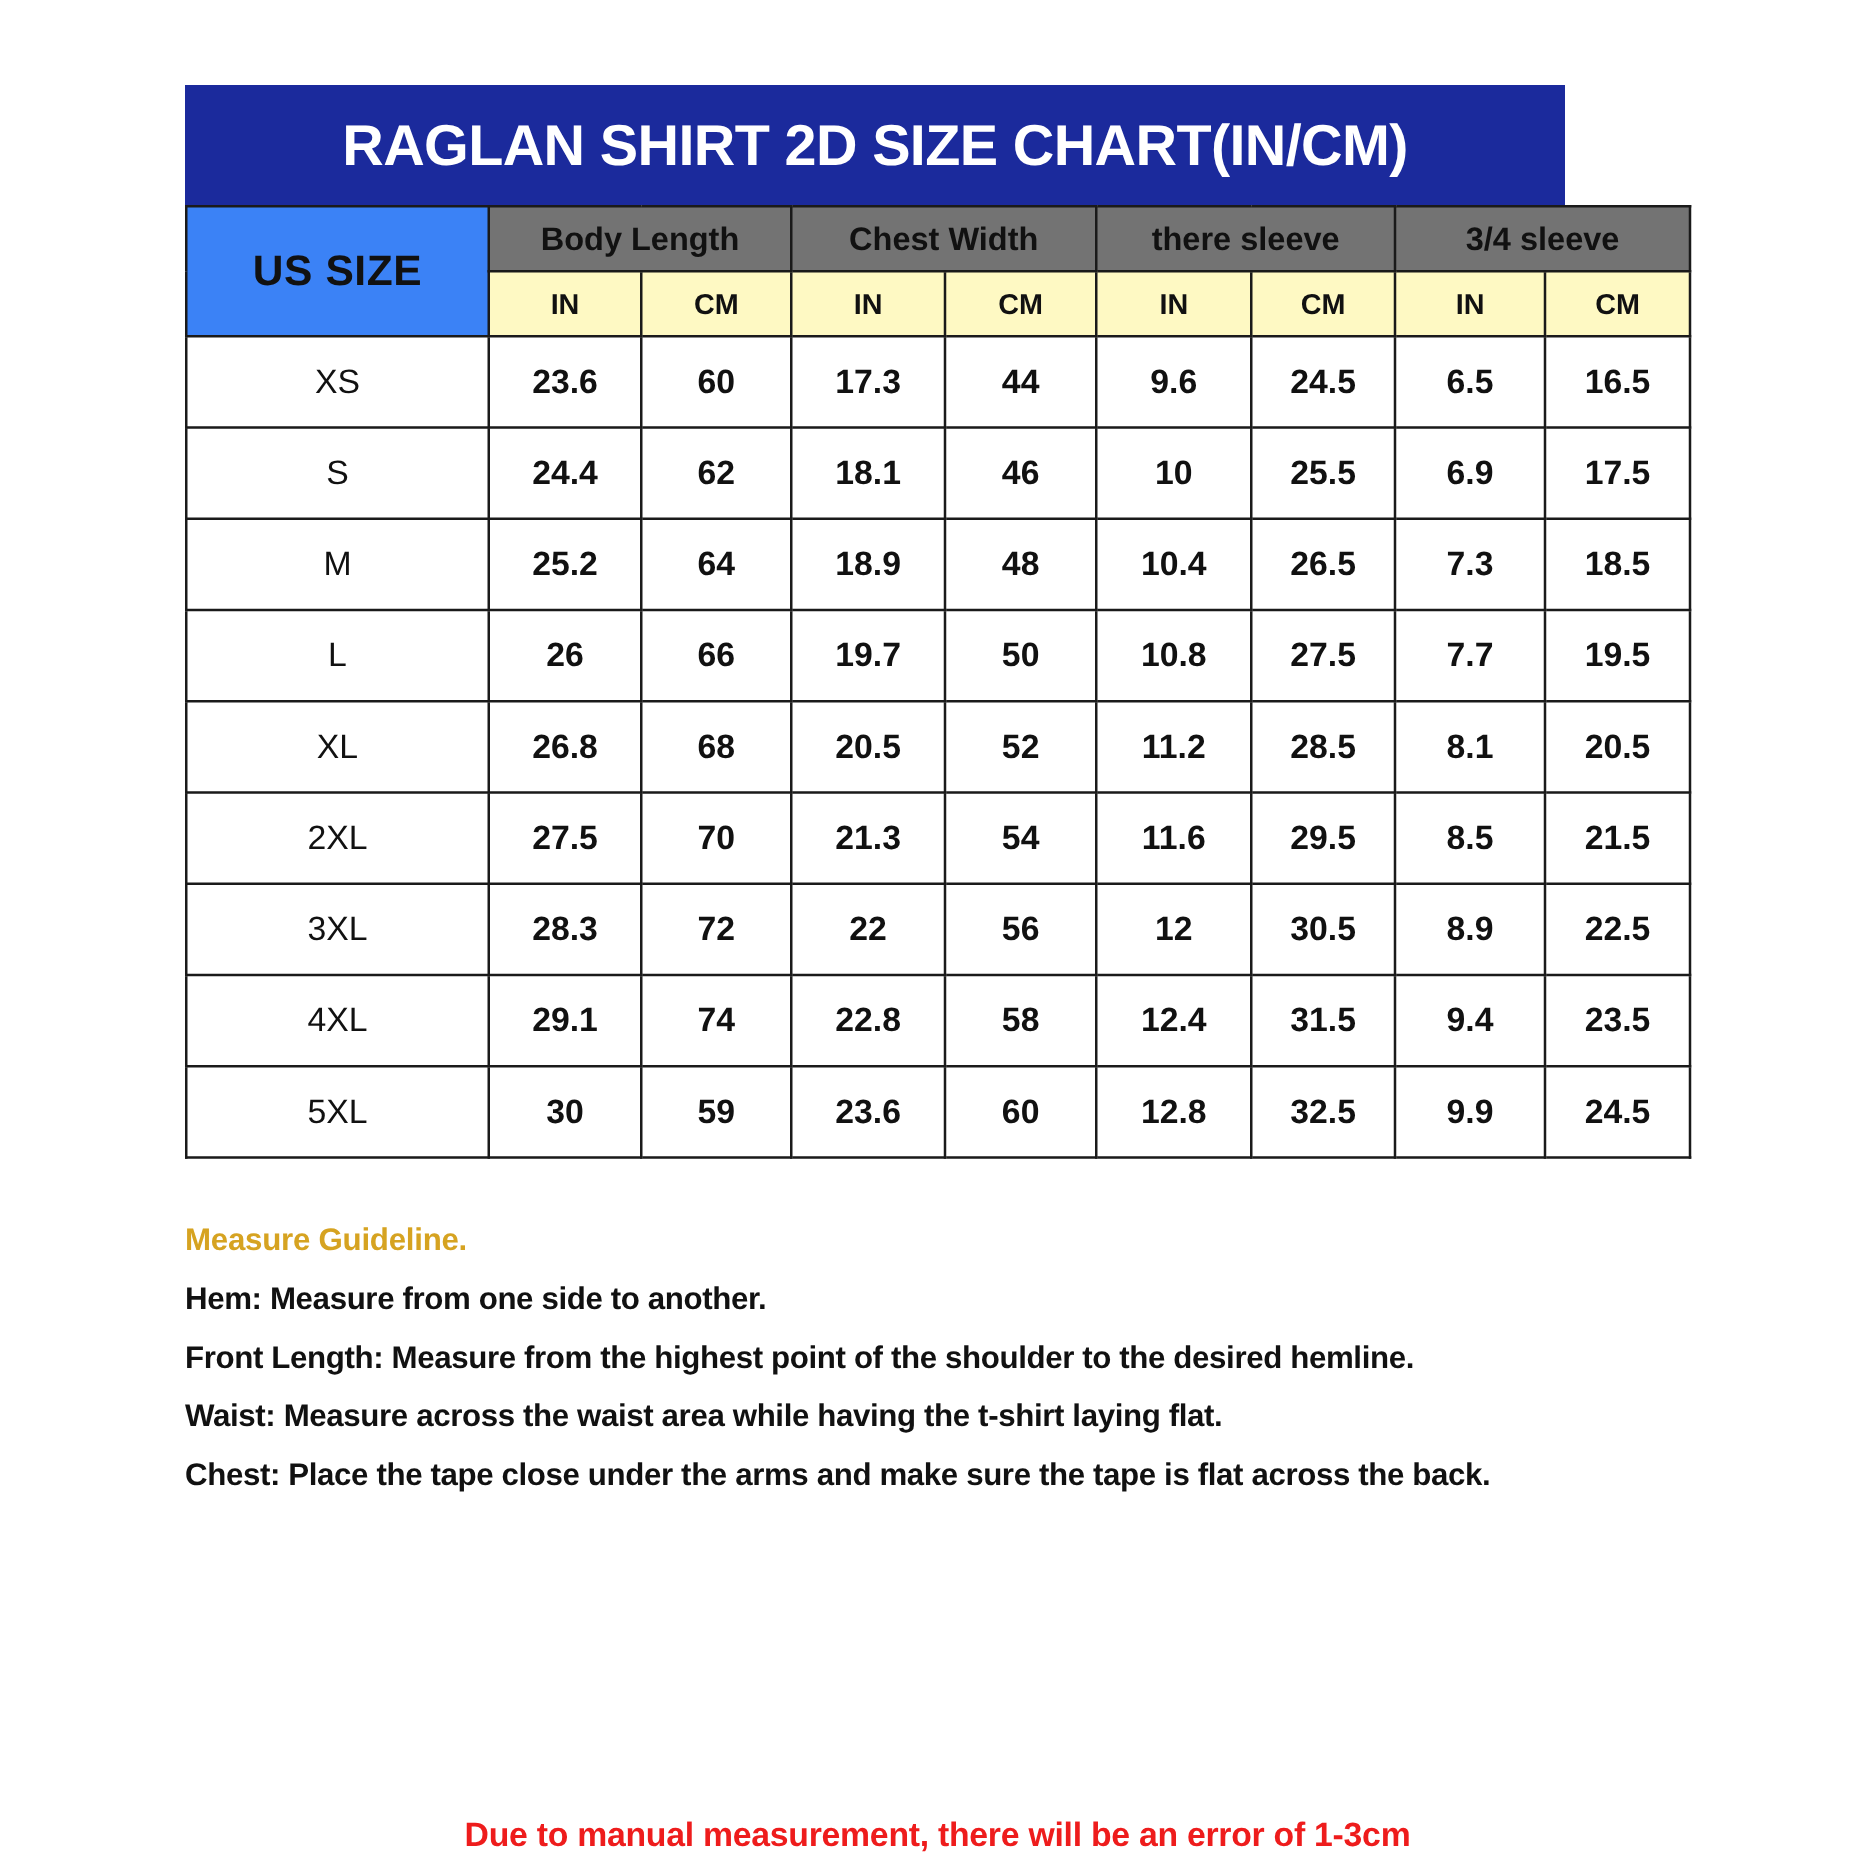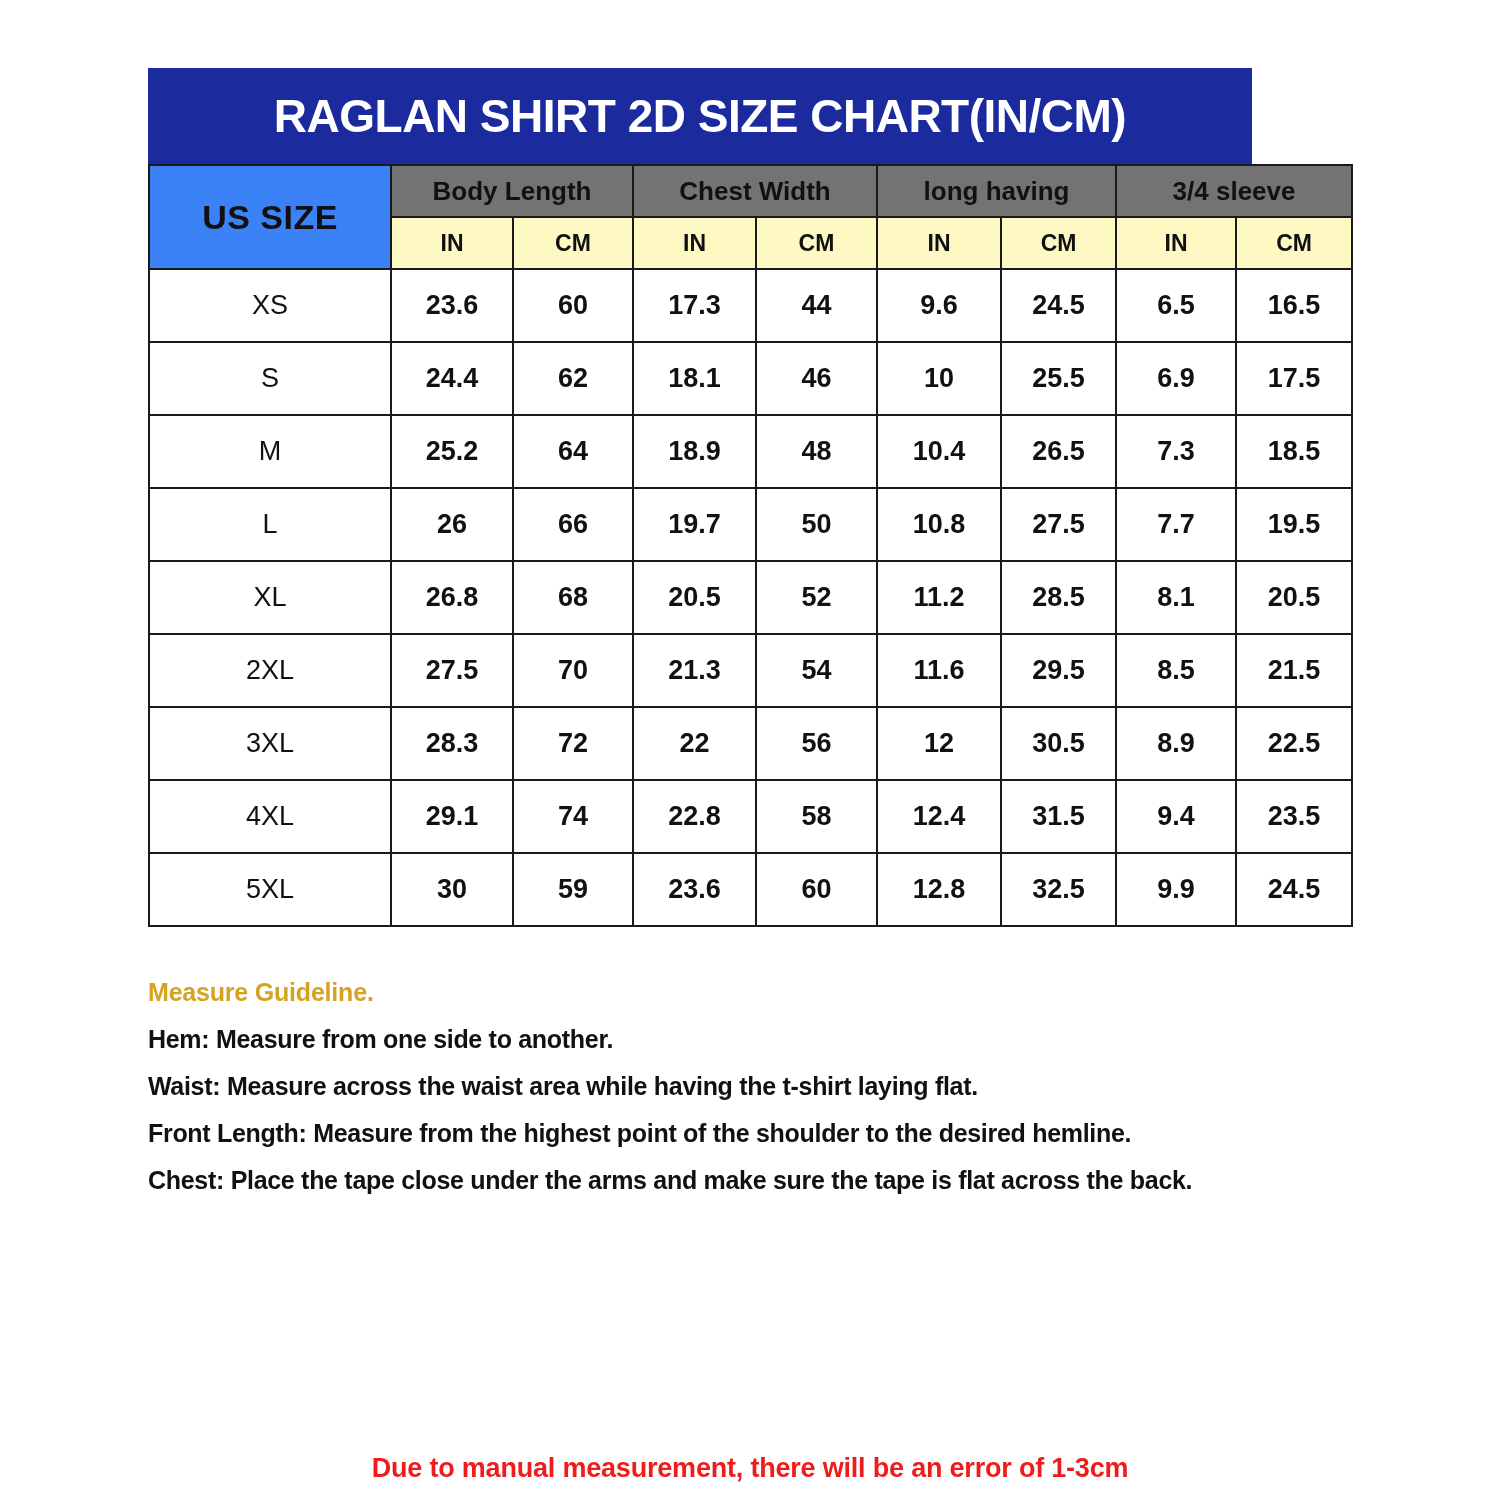--- a/index.html
+++ b/index.html
@@ -161,21 +161,21 @@
           <col class="c-ls-in">
         <col class="c-ls-cm">
           <col class="c-qs-in">
           <col class="c-qs-cm">
       </colgroup>
       <thead>
         <tr>
           <th class="hdr-ussize" rowspan="2">US SIZE</th>
           <th class="hdr-group" colspan="2">Body Length</th>
           <th class="hdr-group" colspan="2">Chest Width</th>
-          <th class="hdr-group" colspan="2">long having</th>
+          <th class="hdr-group" colspan="2">there sleeve</th>
           <th class="hdr-group" colspan="2">3/4 sleeve</th>
         </tr>
         <tr>
           <th class="hdr-unit">IN</th>
           <th class="hdr-unit">CM</th>
           <th class="hdr-unit">IN</th>
           <th class="hdr-unit">CM</th>
           <th class="hdr-unit">IN</th>
           <th class="hdr-unit">CM</th>
           <th class="hdr-unit">IN</th>
@@ -286,24 +286,24 @@
     </table>
   </div>
 
   <div class="guide">
     <div class="guide-title">Measure Guideline.</div>
 
     <div class="guide-line">
       <span class="g-label">Hem</span><span class="g-text">: Measure from one side to another.</span>
     </div>
     <div class="guide-line">
-      <span class="g-label">Waist</span><span class="g-text">: Measure across the waist area while having the t-shirt laying flat.</span>
+      <span class="g-label">Front Length</span><span class="g-text">: Measure from the highest point of the shoulder to the desired hemline.</span>
     </div>
     <div class="guide-line">
-      <span class="g-label">Front Length</span><span class="g-text">: Measure from the highest point of the shoulder to the desired hemline.</span>
+      <span class="g-label">Waist</span><span class="g-text">: Measure across the waist area while having the t-shirt laying flat.</span>
     </div>
     <div class="guide-line">
       <span class="g-label">Chest</span><span class="g-text">: Place the tape close under the arms and make sure the tape is flat across the back.</span>
     </div>
   </div>
 
   <div class="footer-note">Due to manual measurement, there will be an error of 1-3cm</div>
 
 </div>
 

